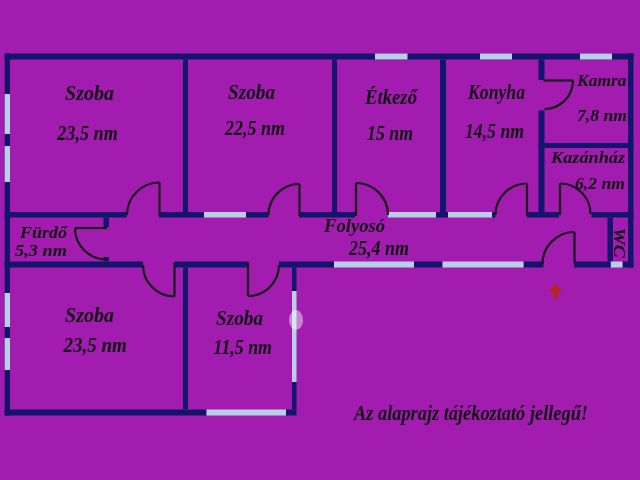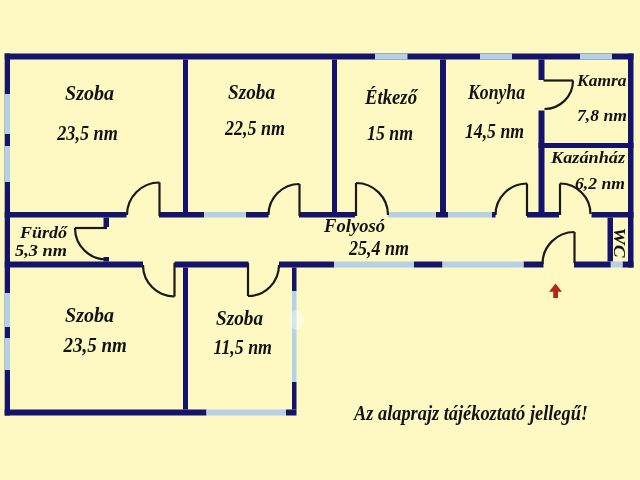--- a/index.html
+++ b/index.html
@@ -1,16 +1,16 @@
 <!DOCTYPE html>
 <html><head>
 <meta charset="utf-8">
 <style>
   html,body{margin:0;padding:0;background:#fff;}
-  #c{position:relative;width:640px;height:480px;background:#fef9c3;overflow:hidden;}
+  #c{position:relative;width:640px;height:480px;background:#a21caf;overflow:hidden;}
   svg{position:absolute;left:0;top:0;}
   text{font-family:"Liberation Serif",serif;font-weight:bold;font-style:italic;fill:#121212;}
 </style>
 </head>
 <body>
 <div id="c">
 <svg width="640" height="480" viewBox="0 0 640 480">
 
   <g fill="#14146c">
 

